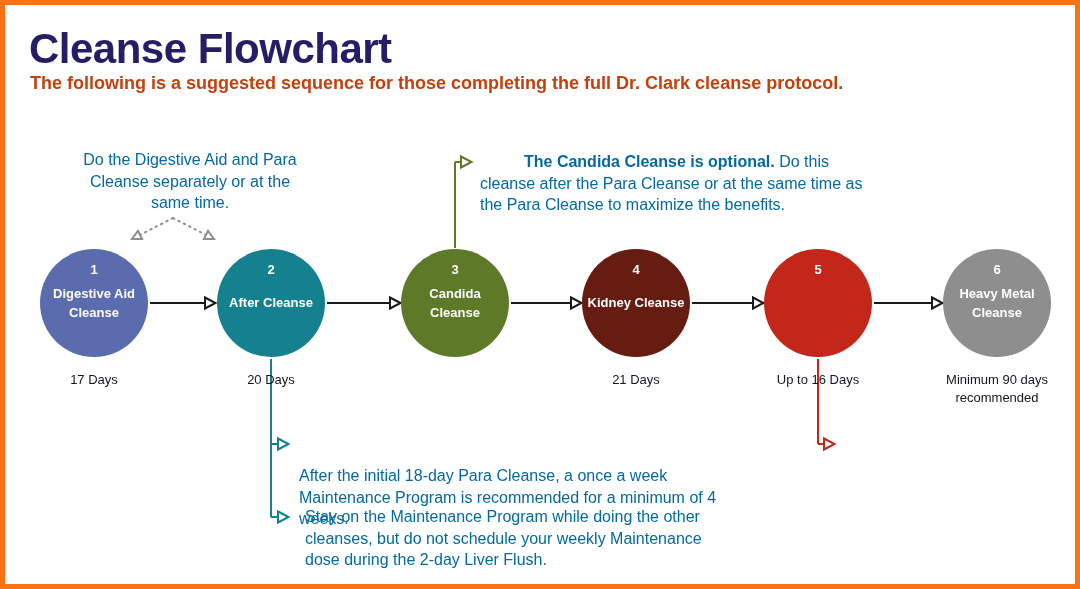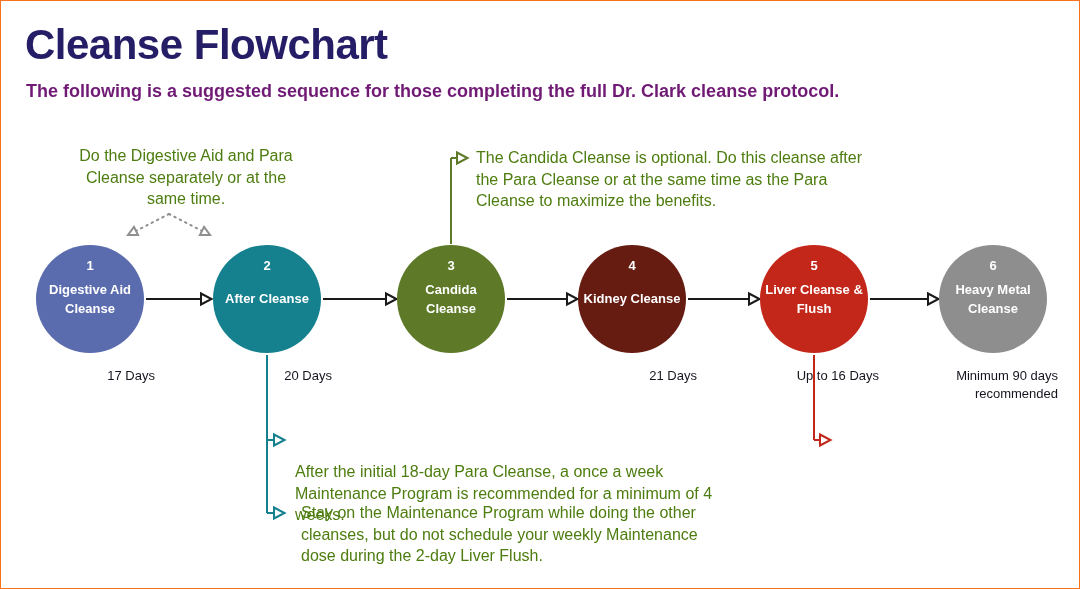--- a/index.html
+++ b/index.html
@@ -4,49 +4,49 @@
 <style>
   * { margin:0; padding:0; box-sizing:border-box; }
   html,body { background:#ffffff; }
   body { font-family:"Liberation Sans", sans-serif; }
 
   .canvas {
     position:relative;
     width:1080px; height:589px;
     background:#ffffff;
     overflow:hidden;
-    border:1px solid #f97316;
+    border:5px solid #f97316;
   }
 
   .title {
     position:absolute; left:24px; top:20px;
     font-size:42px; font-weight:800; color:#251d65;
     letter-spacing:-0.5px;
   }
   .subtitle {
-    position:absolute; left:25px; top:80px;
-    font-size:18px; font-weight:700; color:#701a75;
+    position:absolute; left:25px; top:68px;
+    font-size:18px; font-weight:700; color:#c2410c;
   }
 
   .overlay {
     position:absolute; left:0; top:0; width:1080px; height:589px;
     pointer-events:none;
   }
 
   .note {
     position:absolute;
-    font-size:16px; font-weight:500; color:#4d7c0f;
+    font-size:16px; font-weight:500; color:#0369a1;
     line-height:1.35;
   }
   .note-digestive { left:78px;  top:144px; width:214px; text-align:center; }
   .note-candida   { left:475px; top:146px; width:400px; }
   .note-para-1    { left:294px; top:428px; width:440px;margin-top:32px; }
   .note-para-2    { left:300px; top:501px; width:420px; }
   .note-liver     { left:838px; top:428px; width:215px; }
-  .note .bold     { font-weight:400; }
+  .note .bold     { font-weight:700;margin-left:44px; }
 
   .step { position:absolute; top:244px; width:130px; }
   .step-1 { left:24px; }
   .step-2 { left:201px; }
   .step-3 { left:385px; }
   .step-4 { left:566px; }
   .step-5 { left:748px; }
   .step-6 { left:927px; }
 
   .circle {
@@ -57,21 +57,21 @@
   }
   .num {
     position:absolute; top:13px; left:0; width:100%;
     text-align:center; font-size:13px; font-weight:700; color:#ffffff;
   }
   .lbl {
     font-size:13px; font-weight:700; color:#ffffff;
     text-align:center; line-height:1.5; padding:0 2px;
   }
   .duration {
-    margin-top:14px; text-align:right;
+    margin-top:14px; text-align:center;
     font-size:13px; font-weight:500; color:#15151f; line-height:1.35;
   }
 </style>
 </head>
 <body>
 
 <div class="canvas">
 
   <h1 class="title">Cleanse Flowchart</h1>
   <p class="subtitle">The following is a suggested sequence for those completing the full Dr. Clark cleanse protocol.</p>
@@ -155,21 +155,20 @@
     <div class="circle" style="background-color: rgb(103, 28, 18);">
       <div class="num">4</div>
       <div class="lbl">Kidney Cleanse</div>
     </div>
     <div class="duration">21 Days</div>
   </div>
 
   <div class="step step-5">
     <div class="circle" style="background-color: rgb(195, 39, 26);">
       <div class="num">5</div>
-      <div class="lbl">Liver Cleanse &amp; Flush</div>
     </div>
     <div class="duration">Up to 16 Days</div>
   </div>
 
   <div class="step step-6">
     <div class="circle" style="background-color: rgb(142, 142, 142);">
       <div class="num">6</div>
       <div class="lbl">Heavy Metal Cleanse</div>
     </div>
     <div class="duration">Minimum 90 days recommended</div>

